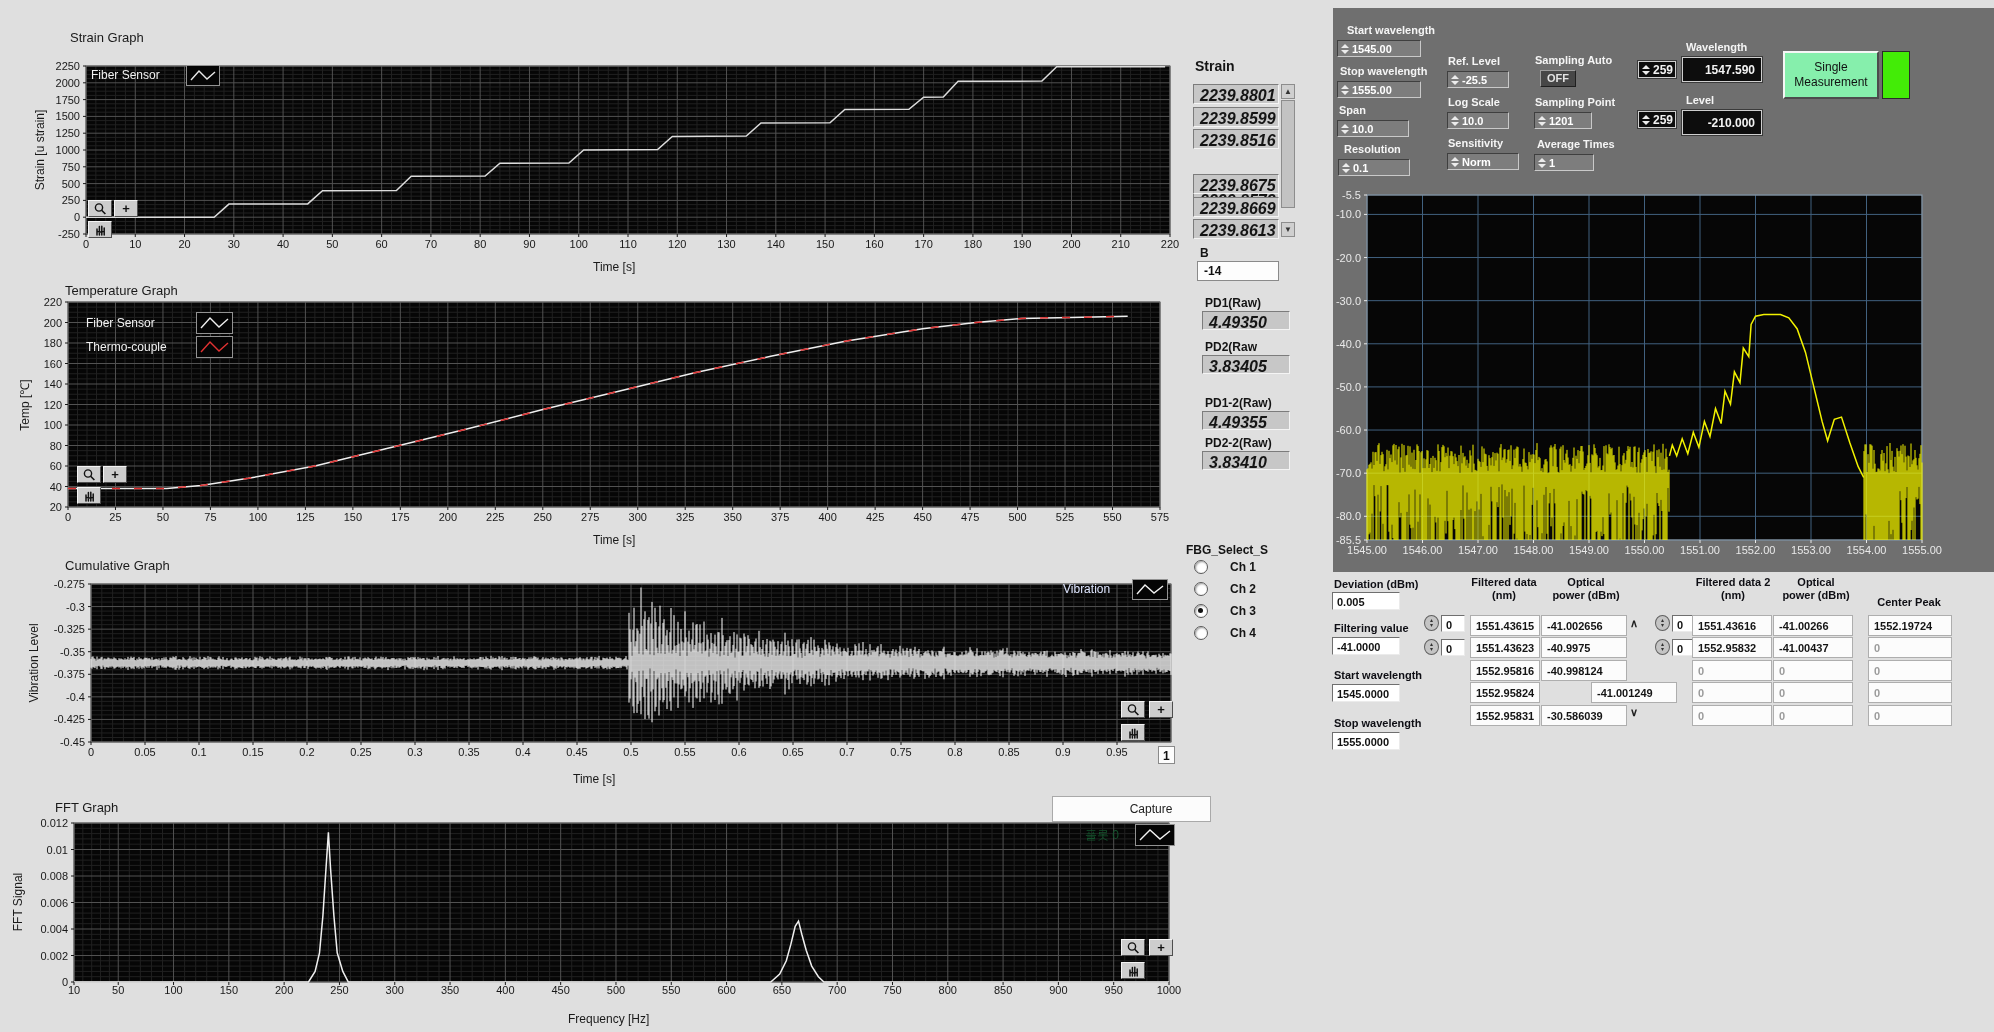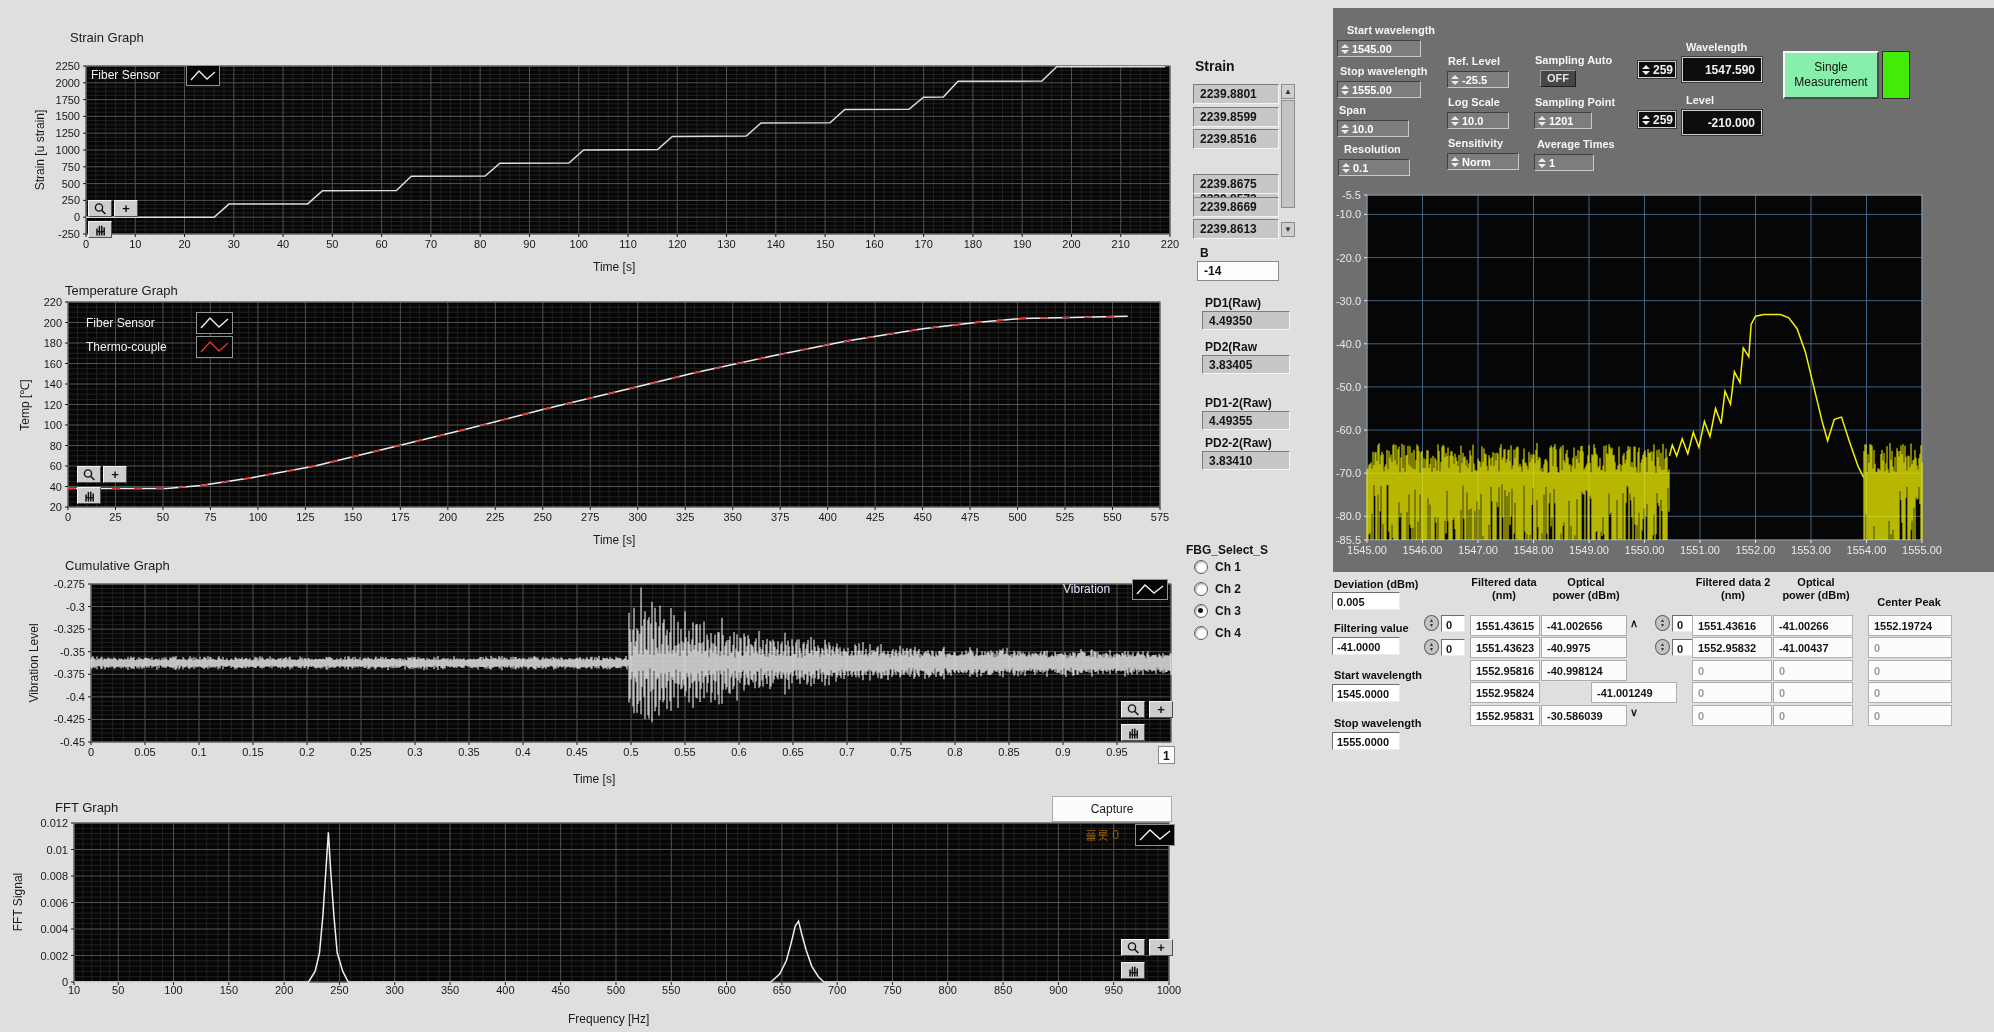--- a/index.html
+++ b/index.html
@@ -4,47 +4,47 @@
 <style>
   html,body{margin:0;padding:0;background:#dcdcdc;font-family:"Liberation Sans",sans-serif;}
   #root{position:relative;width:1994px;height:1032px;background:#dfdfdf;overflow:hidden;}
   .abs{position:absolute;}
   .gtitle{position:absolute;font-size:13px;color:#1a1a1a;white-space:nowrap;}
   .axlab{position:absolute;font-size:12px;color:#1a1a1a;white-space:nowrap;}
   .ylab{position:absolute;font-size:12px;color:#1a1a1a;white-space:nowrap;transform:translate(-50%,-50%) rotate(-90deg);}
   .legtext{font-size:12px;color:#f2f2f2;white-space:nowrap;}
   .licon{position:absolute;background:#050505;border:1px solid #929292;}
   .tbtn{position:absolute;width:24px;height:17px;background:#cdcdcd;border:1px solid;border-color:#f4f4f4 #4e4e4e #4e4e4e #f4f4f4;display:flex;align-items:center;justify-content:center;font-size:13px;font-weight:700;color:#111;box-sizing:border-box;}
-  .svbox{position:absolute;background:#c7c7c7;border:1px solid;border-color:#7c7c7c #f4f4f4 #f4f4f4 #7c7c7c;color:#151515;font-size:12px;font-weight:700;padding:2px 0 0 6px;box-sizing:border-box;}
+  .svbox{position:absolute;background:#c7c7c7;border:1px solid;border-color:#7c7c7c #f4f4f4 #f4f4f4 #7c7c7c;color:#151515;font-size:16px;font-weight:700;padding:2px 0 0 6px;box-sizing:border-box;font-style:italic;}
   .whitebox{position:absolute;background:#fdfdfd;border:1px solid #8a8a8a;color:#111;font-size:12px;font-weight:700;padding:2px 0 0 6px;box-sizing:border-box;}
   .lbl{position:absolute;font-size:12px;font-weight:700;color:#141414;white-space:nowrap;}
   .dklbl{position:absolute;font-size:11px;font-weight:700;color:#f5f5f5;white-space:nowrap;}
   .dkfield{position:absolute;background:#7d7d7d;border:1px solid;border-color:#3f3f3f #c9c9c9 #c9c9c9 #3f3f3f;color:#fff;font-size:11px;font-weight:700;display:flex;align-items:center;padding-left:2px;box-sizing:border-box;}
   .blkfield{position:absolute;background:#0d0d0d;border:1px solid #cfcfcf;box-shadow:0 0 0 1px #3a3a3a;color:#f2f2f2;font-size:12px;font-weight:700;display:flex;align-items:center;padding-left:2px;box-sizing:border-box;}
   .spn{display:inline-flex;flex-direction:column;width:9px;margin-right:3px;align-items:center;}
   .spn b{width:0;height:0;border-left:4px solid transparent;border-right:4px solid transparent;}
   .spn .up{border-bottom:4px solid #ececec;margin-bottom:2px;}
   .spn .dn{border-top:4px solid #ececec;}
   .offbtn{position:absolute;background:#474747;border:1px solid;border-color:#9d9d9d #1f1f1f #1f1f1f #9d9d9d;color:#e3e3e3;font-size:11px;font-weight:700;text-align:center;box-sizing:border-box;padding-top:1px;}
   .smbtn{position:absolute;background:#86efac;border:2px solid;border-color:#f6f6f6 #4c4c4c #4c4c4c #f6f6f6;color:#111;font-size:12px;display:flex;align-items:center;justify-content:center;text-align:center;box-sizing:border-box;line-height:1.25;}
   .led{position:absolute;background:#43ec07;border:1px solid #2b2b2b;box-sizing:border-box;}
   .ltlbl{position:absolute;font-size:11px;font-weight:700;color:#0e0e14;white-space:nowrap;}
   .ltbox{position:absolute;background:#fff;border:1px solid;border-color:#6f6f6f #ebebeb #ebebeb #6f6f6f;font-size:11px;font-weight:700;color:#111;padding:3px 0 0 4px;box-sizing:border-box;}
   .cell{position:absolute;background:#fcfcfc;border:1px solid #aeaeae;font-size:11px;font-weight:700;color:#141414;padding:4px 0 0 5px;box-sizing:border-box;overflow:hidden;white-space:nowrap;}
   .cell.zero{color:#9b9b9b;}
   .thead{position:absolute;font-size:11px;font-weight:700;color:#0e0e14;text-align:center;white-space:pre-line;line-height:1.2;}
-  .radrow{position:absolute;display:flex;align-items:center;gap:7px;}
+  .radrow{position:absolute;display:flex;align-items:center;gap:22px;}
   .rad{width:12px;height:12px;border-radius:50%;background:#fff;border:1px solid #5a5a5a;box-shadow:inset 1px 1px 2px #9e9e9e;position:relative;}
   .rad.sel::after{content:"";position:absolute;left:3px;top:3px;width:5px;height:5px;border-radius:50%;background:#111;}
   .radlab{font-size:12px;font-weight:700;color:#141414;}
   .sbbtn{position:absolute;background:#cfcfcf;border:1px solid #8d8d8d;font-size:8px;color:#333;display:flex;align-items:center;justify-content:center;box-sizing:border-box;}
   .sbthumb{position:absolute;background:#c3c3c3;border:1px solid #8d8d8d;box-sizing:border-box;}
   .chev{position:absolute;font-size:11px;font-weight:700;color:#222;}
   .knob{position:absolute;width:15px;height:16px;border-radius:50%;background:#c4c4c4;border:1px solid #5f5f5f;box-sizing:border-box;display:flex;flex-direction:column;align-items:center;justify-content:center;font-size:6px;line-height:5px;color:#333;}
-  .capbtn{position:absolute;background:#fcfcfc;border:1px solid #a9a9a9;font-size:12px;color:#222;display:flex;align-items:center;justify-content:center;}
+  .capbtn{position:absolute;background:#fcfcfc;border:1px solid #a9a9a9;font-size:12px;color:#222;display:flex;align-items:center;justify-content:center;padding-left:39px;}
   .panel{position:absolute;background:#6f6f6f;}
 </style>
 </head>
 <body>
 
 <div id="root">
 
   <div class="abs" style="left:8px;top:28px;width:1182px;height:250px">
     <div class="gtitle" style="left:62px;top:2px">Strain Graph</div>
     <svg id="svg-strain" class="abs" style="left:0;top:0" width="1182" height="228">
@@ -971,21 +971,21 @@
         <text x="60" y="110.5" text-anchor="end" font-size="11" font-family="Liberation Sans, sans-serif" fill="#181818">0.006</text>
         <line x1="63" y1="133" x2="66" y2="133" stroke="#181818" stroke-width="1"></line>
         <text x="60" y="137" text-anchor="end" font-size="11" font-family="Liberation Sans, sans-serif" fill="#181818">0.004</text>
         <line x1="63" y1="159.5" x2="66" y2="159.5" stroke="#181818" stroke-width="1"></line>
         <text x="60" y="163.5" text-anchor="end" font-size="11" font-family="Liberation Sans, sans-serif" fill="#181818">0.002</text>
         <line x1="63" y1="186" x2="66" y2="186" stroke="#181818" stroke-width="1"></line>
         <text x="60" y="190" text-anchor="end" font-size="11" font-family="Liberation Sans, sans-serif" fill="#181818">0</text>
       </svg>
     <div class="ylab" style="left:10px;top:106px">FFT Signal</div>
     <div class="axlab" style="left:560px;top:216px">Frequency   [Hz]</div>
-    <div class="abs legtext" style="left:1077px;top:31px;color:#a16207">플롯 0</div>
+    <div class="abs legtext" style="left:1077px;top:31px;color:#14532d">플롯 0</div>
     <div class="licon" style="left:1127px;top:28px;width:38px;height:20px">
       <svg width="38" height="20">
           <polyline points="4,15 14,5 24,14 34,6" fill="none" stroke="#f2f2f2" stroke-width="1.4"></polyline>
         </svg>
     </div>
     <div class="tbtn" style="left:1113px;top:143px">
       <svg width="14" height="13">
           <circle cx="6" cy="5.5" r="3.6" fill="none" stroke="#111" stroke-width="1.4"></circle>
           <line x1="8.6" y1="8.2" x2="12.4" y2="12" stroke="#111" stroke-width="1.6"></line>
         </svg>

